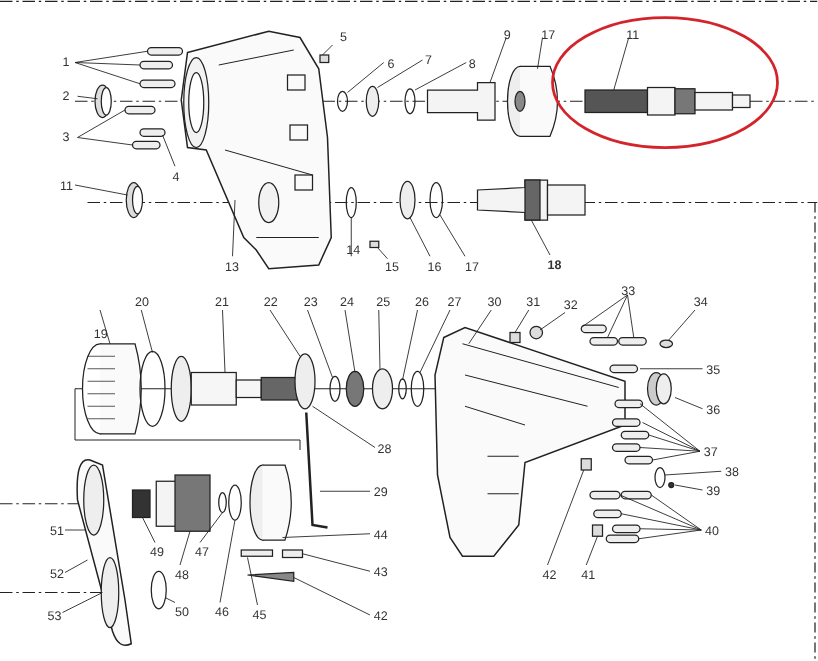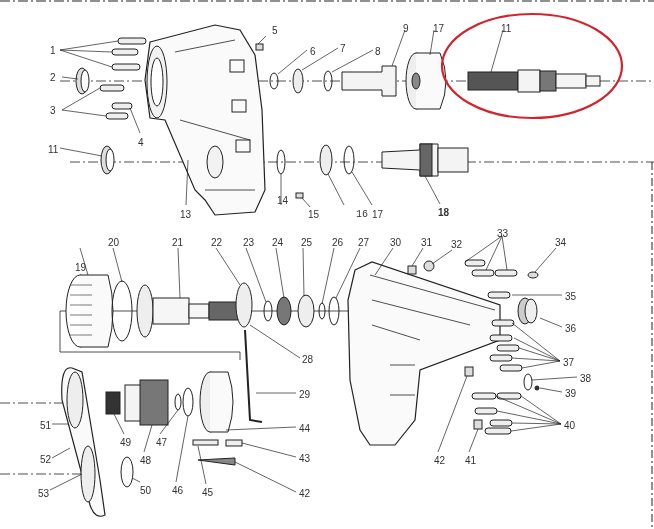--- a/index.html
+++ b/index.html
@@ -242,21 +242,21 @@
       <span class="lbl" style="left: 310px; top: 47px;">6</span>
       <span class="lbl" style="left: 340px; top: 44px;">7</span>
       <span class="lbl" style="left: 375px; top: 47px;">8</span>
       <span class="lbl" style="left: 403px; top: 24px;">9</span>
       <span class="lbl" style="left: 433px; top: 24px;">17</span>
       <span class="lbl" style="left: 501px; top: 24px;">11</span>
       <span class="lbl" style="left: 48px; top: 145px;">11</span>
       <span class="lbl" style="left: 180px; top: 210px;">13</span>
       <span class="lbl" style="left: 277px; top: 196px;">14</span>
       <span class="lbl" style="left: 308px; top: 210px;">15</span>
-      <span class="lbl" style="left: 356px; top: 210px; font-family: Liberation Mono, monospace;">16</span>
+      <span class="lbl" style="left: 342px; top: 210px;">16</span>
       <span class="lbl" style="left: 372px; top: 210px;">17</span>
       <span class="lbl" style="left: 438px; top: 208px; font-weight: bold;">18</span>
       <span class="lbl" style="left: 75px; top: 238px; margin-top: 25px;">19</span>
       <span class="lbl" style="left: 108px; top: 238px;">20</span>
       <span class="lbl" style="left: 172px; top: 238px;">21</span>
       <span class="lbl" style="left: 211px; top: 238px;">22</span>
       <span class="lbl" style="left: 243px; top: 238px;">23</span>
       <span class="lbl" style="left: 272px; top: 238px;">24</span>
       <span class="lbl" style="left: 301px; top: 238px;">25</span>
       <span class="lbl" style="left: 332px; top: 238px;">26</span>

